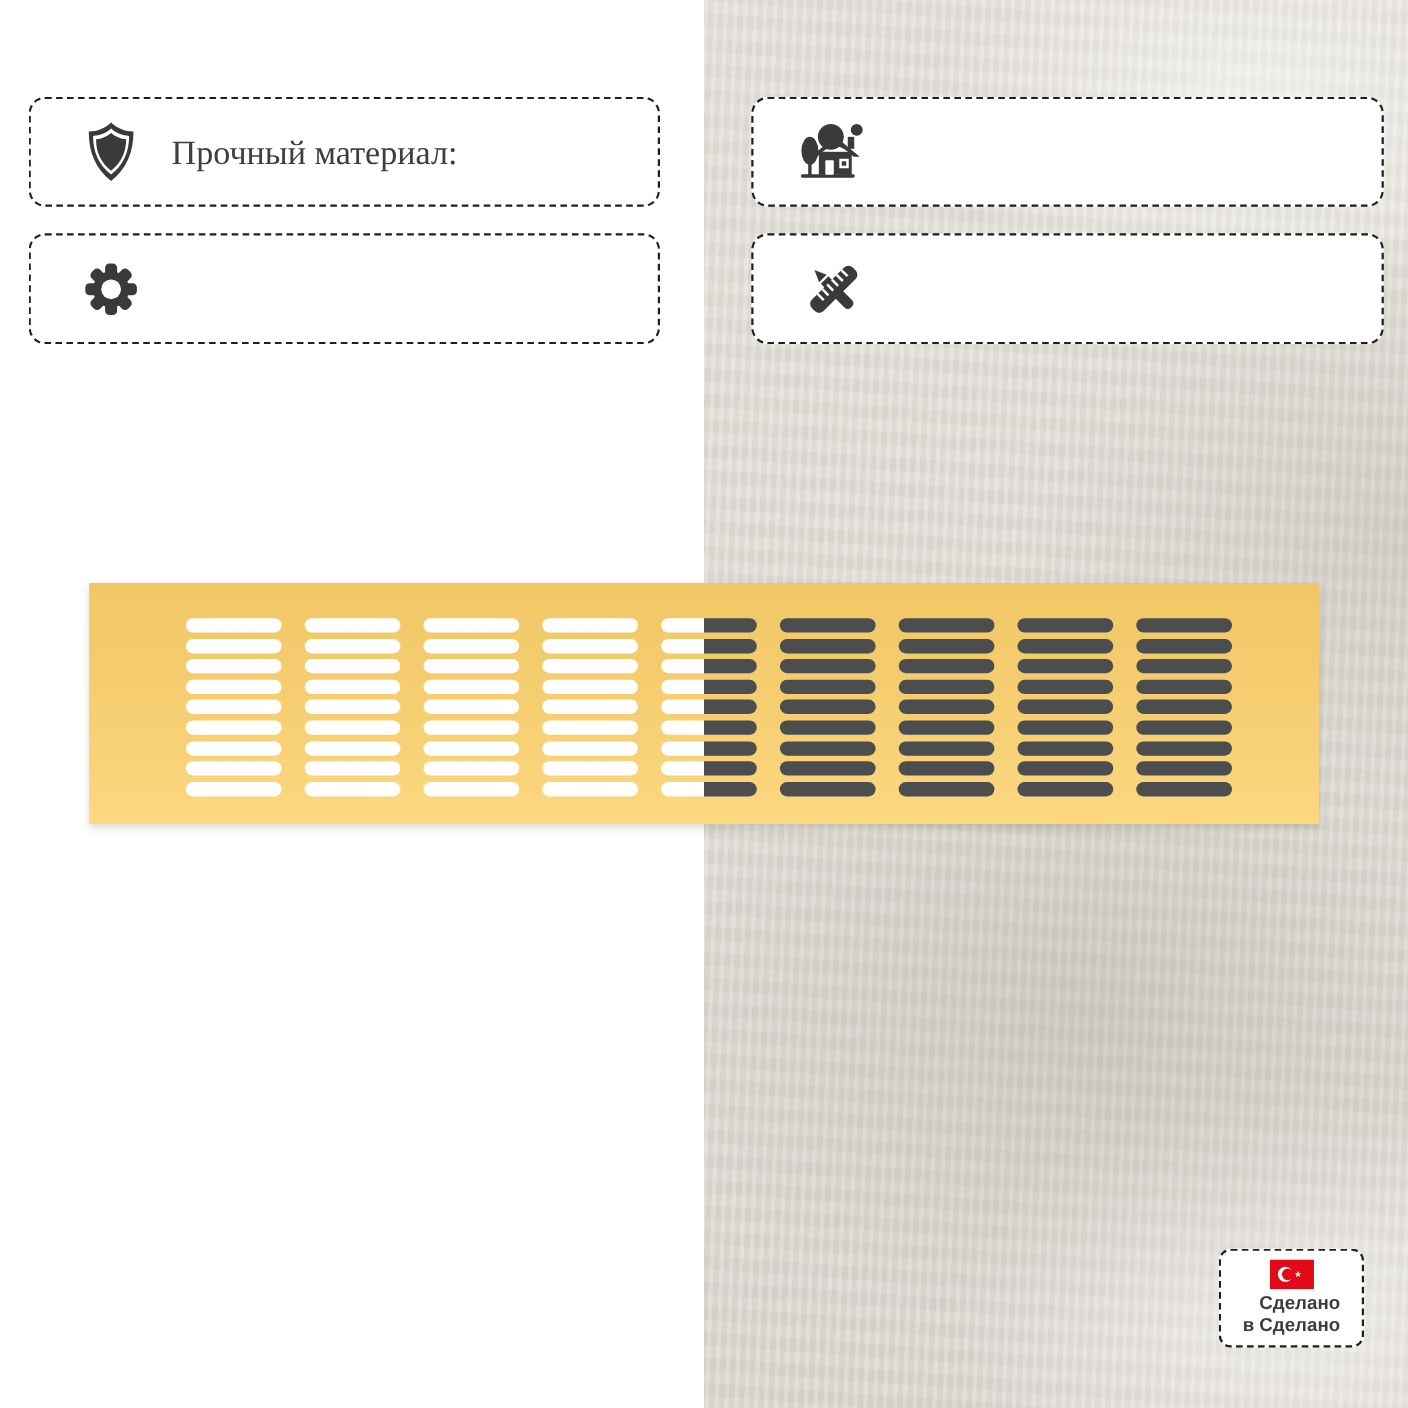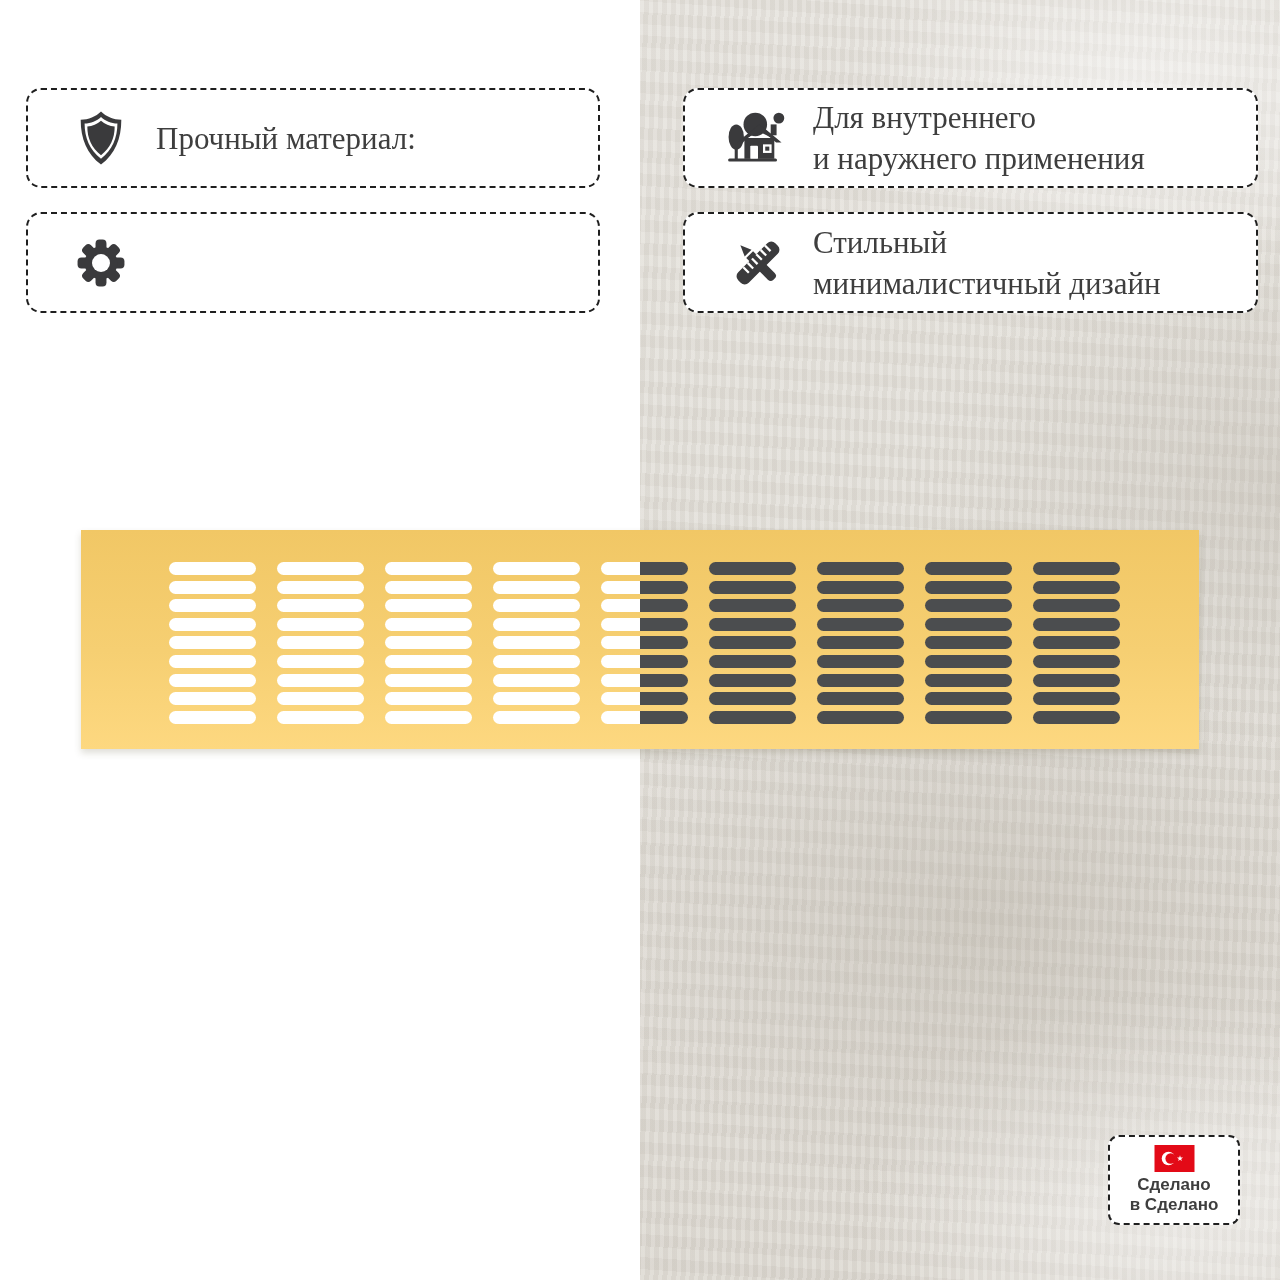--- a/index.html
+++ b/index.html
@@ -36,21 +36,21 @@
   .plate{position:absolute;left:81px;top:530px;width:1118px;height:219px;
          background:linear-gradient(180deg,#f1c765 0%,#f6cf72 55%,#fdd880 100%);
          box-shadow:0 4px 7px rgba(80,70,40,.18);}
   .slot{position:absolute;height:13px;width:87px;border-radius:6.5px;}
 
   
   .badge{position:absolute;left:1108px;top:1135px;width:132px;height:90px;background:#ffffff;
          border:2px dashed #1f1f1f;border-radius:11px;box-sizing:border-box;
          display:flex;flex-direction:column;align-items:center;justify-content:center;}
   .badge .flag{width:41px;height:27px;margin-bottom:3px;display:block;}
-  .badge .cap{color:#3e3e3e;font-size:17px;font-weight:bold;line-height:20px;text-align:center;}
+  .badge .cap{color:#3e3e3e;font-size:17px;font-weight:bold;line-height:20px;text-align:right;}
   .badge .cap span{display:block;}
 </style>
 </head>
 <body>
 
 <div class="stage">
 
   <div class="bg-left"></div>
   <div class="bg-right"></div>
 
@@ -96,24 +96,20 @@
           <rect x="48" y="17" width="6.5" height="12"></rect>
           <rect x="19" y="32" width="33" height="23"></rect>
           <path d="M11 37 L35.5 16.5 L60 37 L54 37 L35.5 21.5 L17 37 Z"></path>
           <path d="M13 36 L35.5 17.5 L58 36 L35.5 25 Z"></path>
         </g>
         <rect x="25.5" y="40.5" width="8.5" height="14.5" rx="1" fill="#ffffff"></rect>
         <rect x="39.5" y="39" width="9.5" height="9.5" fill="#ffffff"></rect>
         <rect x="42" y="41.5" width="4.5" height="4.5" fill="#3a3a3c"></rect>
       </svg>
     </span>
-    <div class="txt">
-      <span>Для внутреннего</span>
-      <span>и наружнего применения</span>
-    </div>
   </div>
 
   <div class="feature" id="feature-3">
     <span class="icn">
       <svg width="56" height="58" viewBox="0 0 64 64">
 
         <g transform="rotate(-45 32 32)" fill="#3a3a3c">
           <polygon points="26.5,16 37.5,16 32,3.5"></polygon>
           <rect x="26.5" y="18.5" width="11" height="9"></rect>
           <rect x="26.5" y="30" width="11" height="28" rx="4.5"></rect>
@@ -125,24 +121,20 @@
             <rect x="23.5" y="11" width="9" height="2.6"></rect>
             <rect x="23.5" y="18" width="9" height="2.6"></rect>
             <rect x="23.5" y="25" width="9" height="2.6"></rect>
             <rect x="23.5" y="32" width="9" height="2.6"></rect>
             <rect x="23.5" y="39" width="9" height="2.6"></rect>
             <rect x="23.5" y="46" width="9" height="2.6"></rect>
           </g>
         </g>
       </svg>
     </span>
-    <div class="txt">
-      <span>Стильный</span>
-      <span>минималистичный дизайн</span>
-    </div>
   </div>
 
   <div class="plate" id="grille">
       <div class="slot" style="left: 88px; top: 32px; background: rgb(255, 255, 255);"></div>
       <div class="slot" style="left: 196px; top: 32px; background: rgb(255, 255, 255);"></div>
       <div class="slot" style="left: 304px; top: 32px; background: rgb(255, 255, 255);"></div>
       <div class="slot" style="left: 412px; top: 32px; background: rgb(255, 255, 255);"></div>
       <div class="slot" style="left: 520px; top: 32px; background: linear-gradient(90deg, rgb(255, 255, 255) 0px, rgb(255, 255, 255) 39px, rgb(75, 77, 79) 39px);"></div>
       <div class="slot" style="left: 628px; top: 32px; background: rgb(75, 77, 79);"></div>
       <div class="slot" style="left: 736px; top: 32px; background: rgb(75, 77, 79);"></div>

